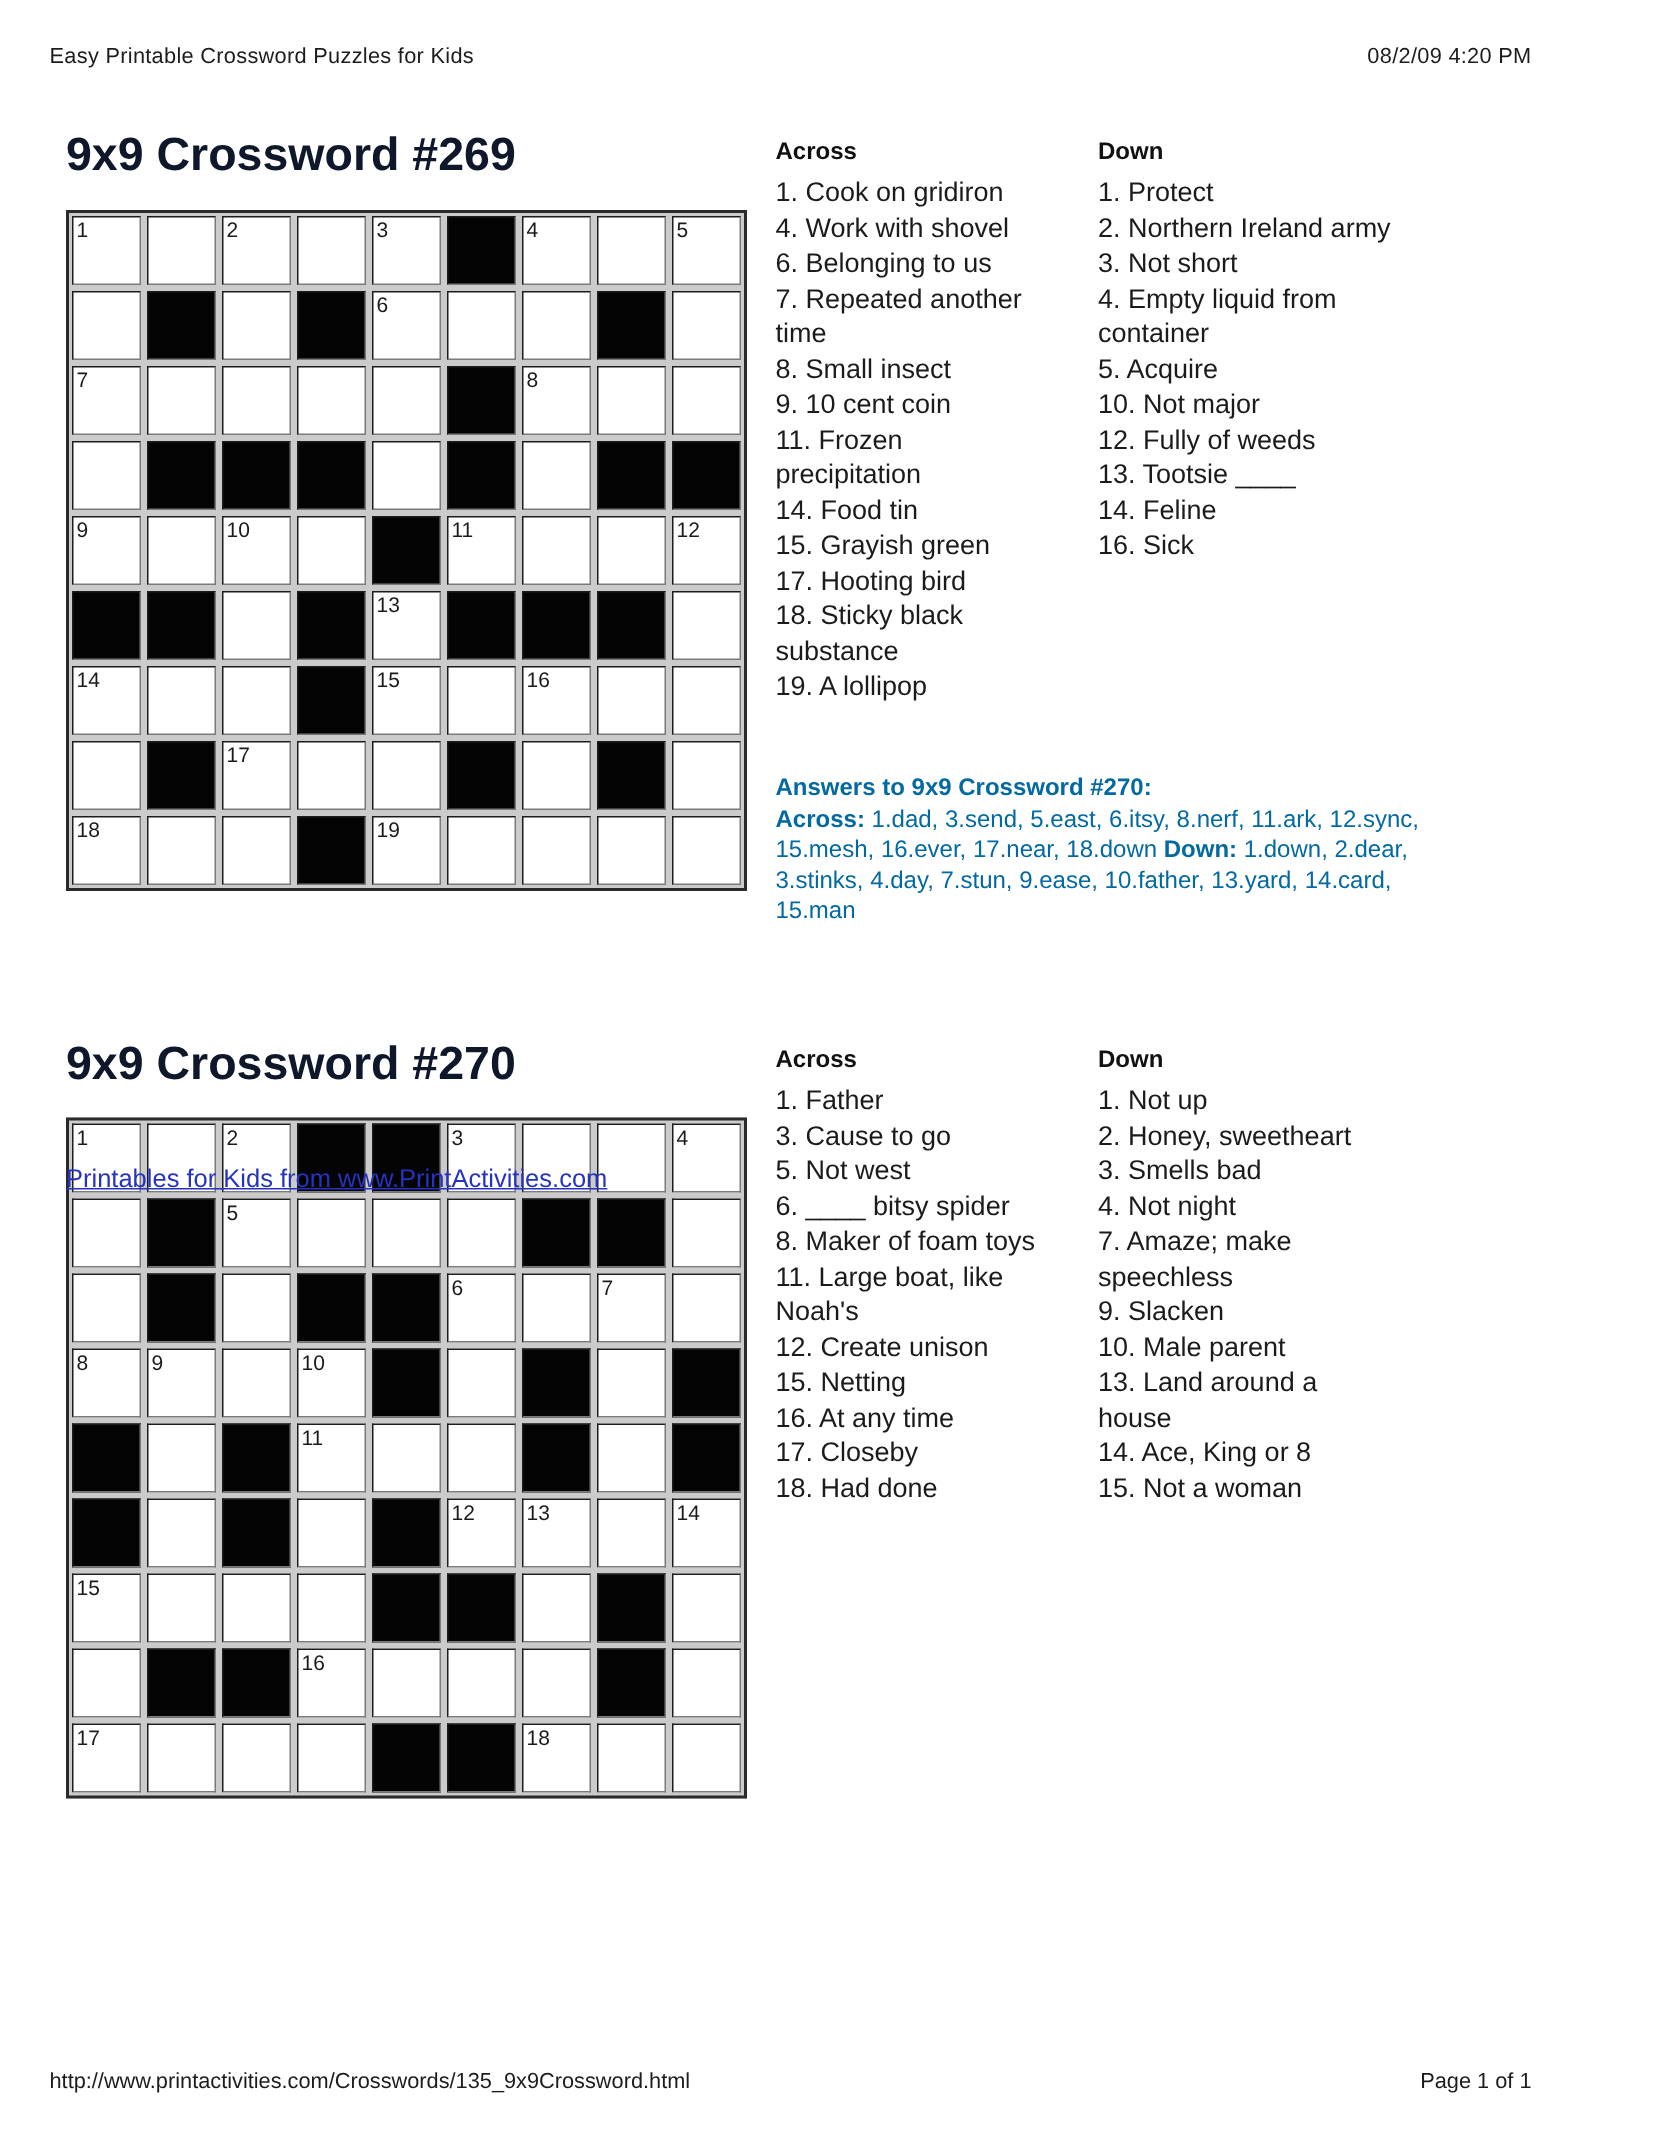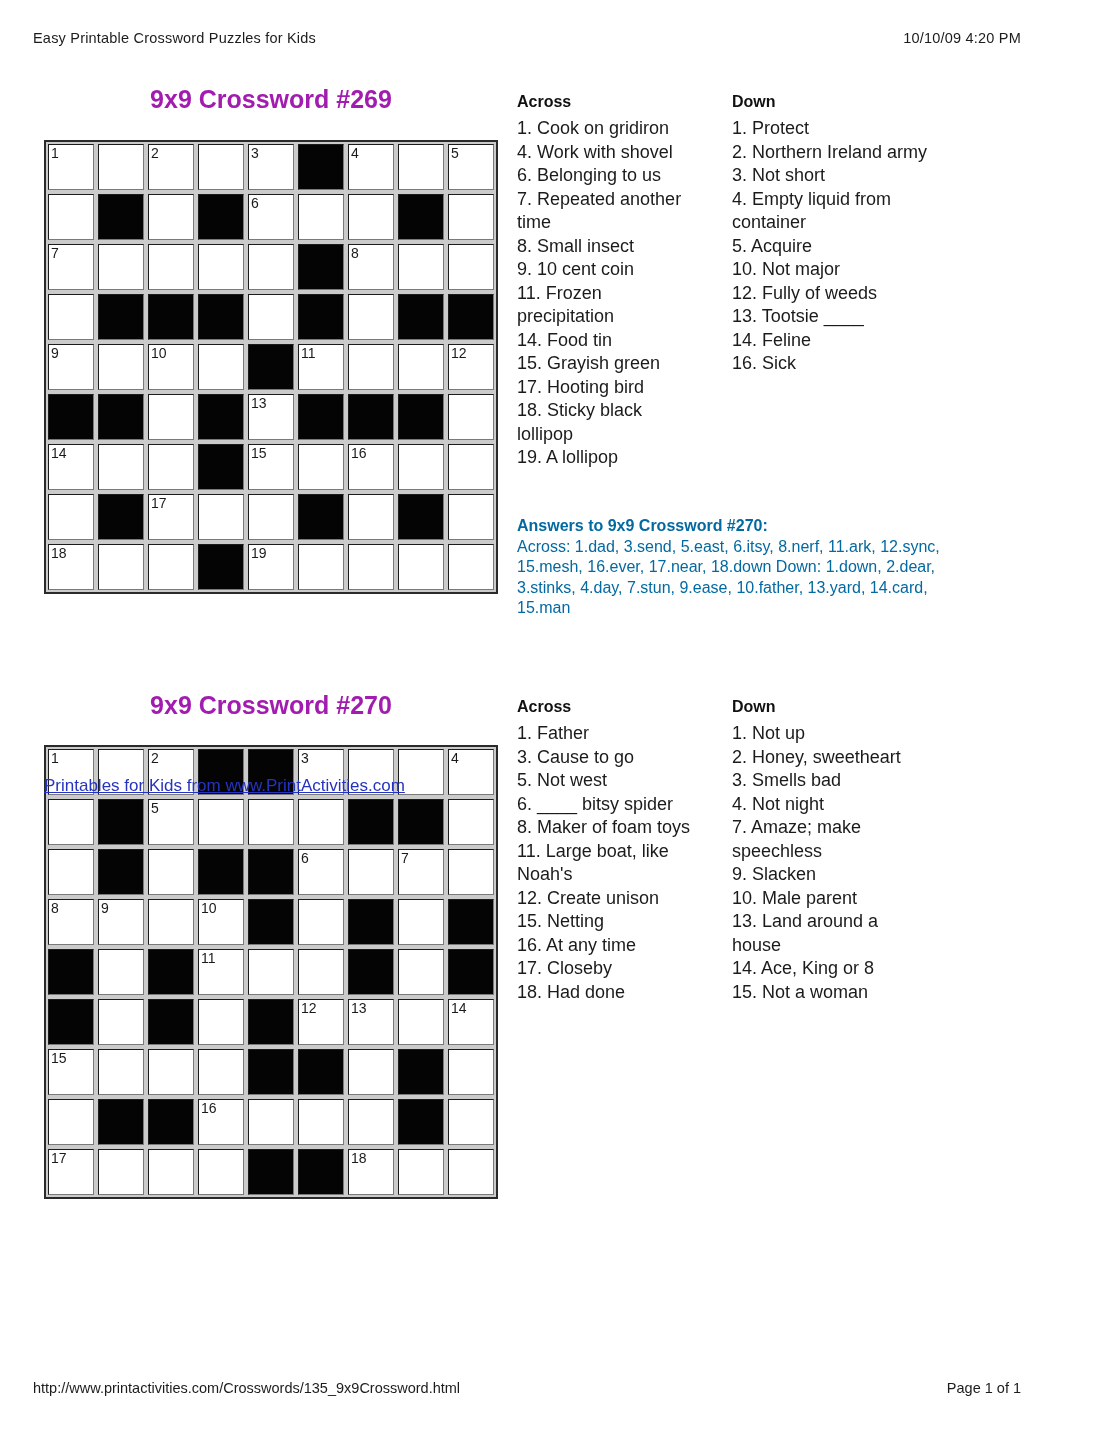--- a/index.html
+++ b/index.html
@@ -6,21 +6,21 @@
   #page{
     position:relative;
     width:1053px;height:1433px;
     background:#ffffff;
     font-family:"Liberation Sans", sans-serif;
     color:#1a1a1a;
     overflow:hidden;
   }
   .abs{position:absolute;}
   .hdr{font-size:14.5px;color:#1c1c1c;letter-spacing:0.2px;}
-  .puzzle-title{font-size:25px;font-weight:bold;text-align:center;color:#a21caf;}
+  .puzzle-title{font-size:31px;font-weight:bold;color:#0f172a;}
   
   .xgrid{
     display:grid;
     grid-template-columns:repeat(9,46px);
     grid-auto-rows:46px;
     gap:4px;
     padding:2px;
     border:2px solid #2a2a2a;
     background:#cbcbcb;
     width:max-content;
@@ -36,32 +36,32 @@
   .xnum{
     position:absolute;top:0;left:2px;
     font-size:14px;line-height:16px;color:#1a1a1a;
   }
   
   .clues-col .clues-header{font-size:16px;font-weight:bold;line-height:24px;margin-bottom:3px;color:#111;}
   .clue-line{font-size:18px;line-height:23.5px;white-space:nowrap;color:#1b1b1b;}
   
   .answers{font-size:16px;line-height:20.5px;color:#0369a1;}
   .answers .answers-heading{font-weight:bold;}
-  .answers b{font-weight:normal;}
+  .answers b{font-weight:bold;}
   
   .plink{font-size:17px;text-decoration:underline;cursor:pointer;white-space:nowrap;}
   .ftr{font-size:14.5px;color:#1c1c1c;}
 </style>
 </head>
 <body>
 
 <div id="page">
 
   <div class="abs hdr" style="left:33px;top:30px;">Easy Printable Crossword Puzzles for Kids</div>
-  <div class="abs hdr" style="right:32px;top:30px;">10/10/09 4:20 PM</div>
+  <div class="abs hdr" style="right:32px;top:30px;">08/2/09 4:20 PM</div>
 
   <div class="abs puzzle-title" style="left:44px;top:85px;width:454px;">9x9 Crossword #269</div>
 
   <div class="abs xgrid" style="left:44px;top:140px;">
       <div class="xcell">
         <span class="xnum">1</span>
       </div>
       <div class="xcell"></div>
       <div class="xcell">
         <span class="xnum">2</span>
@@ -189,21 +189,21 @@
         <div class="clue-line">7. Repeated another</div>
         <div class="clue-line">time</div>
         <div class="clue-line">8. Small insect</div>
         <div class="clue-line">9. 10 cent coin</div>
         <div class="clue-line">11. Frozen</div>
         <div class="clue-line">precipitation</div>
         <div class="clue-line">14. Food tin</div>
         <div class="clue-line">15. Grayish green</div>
         <div class="clue-line">17. Hooting bird</div>
         <div class="clue-line">18. Sticky black</div>
-        <div class="clue-line">lollipop</div>
+        <div class="clue-line">substance</div>
         <div class="clue-line">19. A lollipop</div>
       </div>
   </div>
 
   <div class="abs clues-col" style="left:732px;top:90px;">
     <div class="clues-header">Down</div>
     <div>
         <div class="clue-line">1. Protect</div>
         <div class="clue-line">2. Northern Ireland army</div>
         <div class="clue-line">3. Not short</div>

